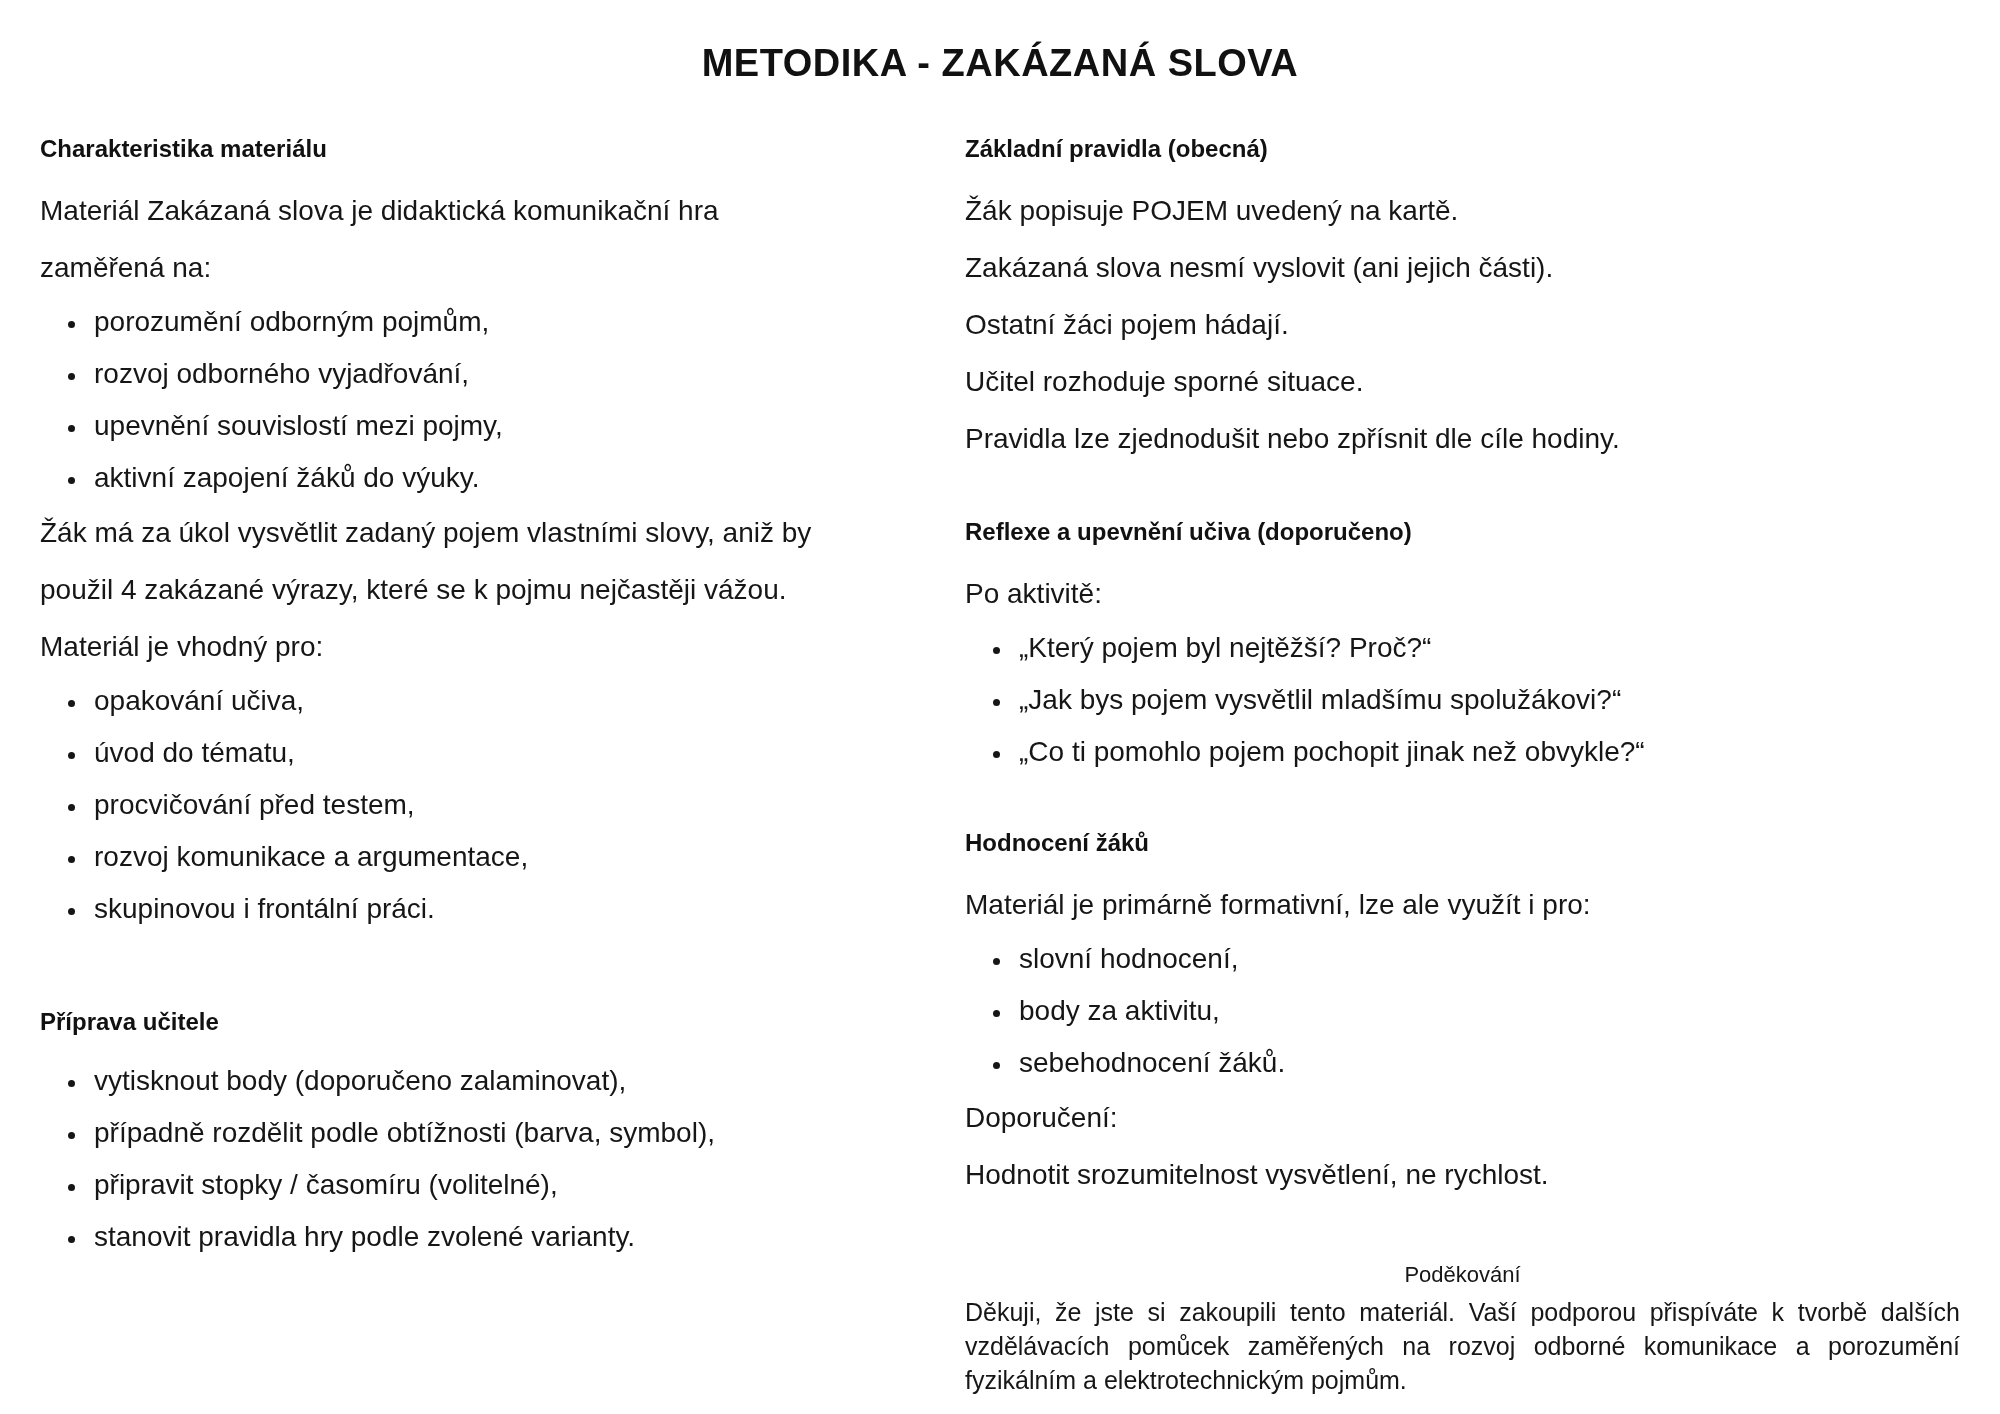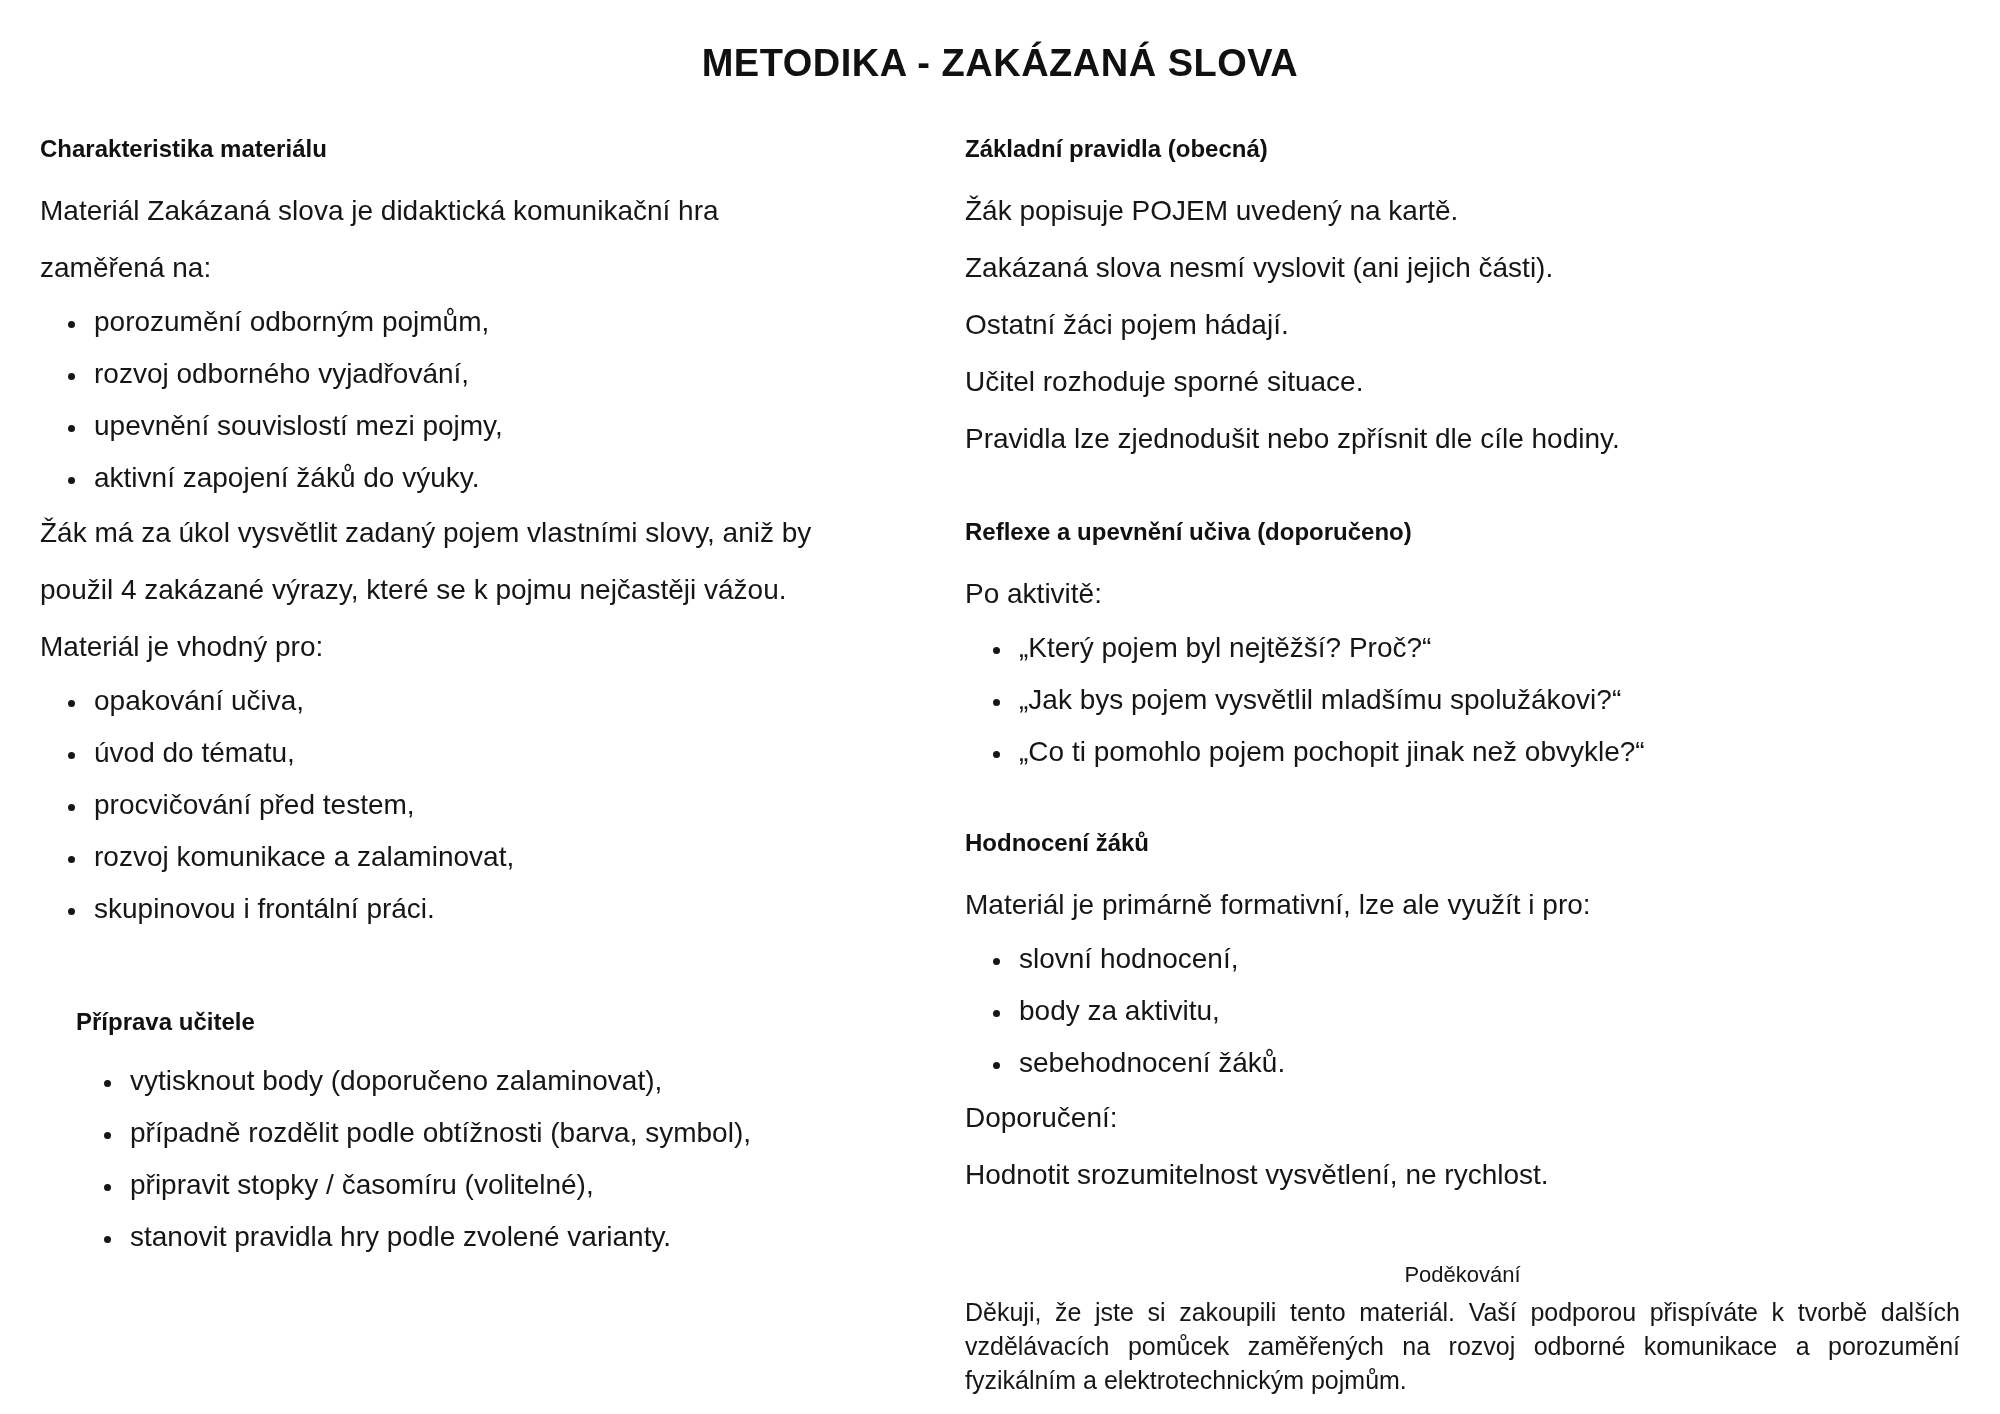--- a/index.html
+++ b/index.html
@@ -59,21 +59,21 @@
     list-style: disc;
   }
   ul.blist li {
     font-size: 28px;
     line-height: 52px;
     padding-left: 6px;
   }
   ul.blist li::marker {
     font-size: 22px;
   }
-  .sec-gap-lg { margin-top: 66px; margin-left: 36px; }
+  .sec-gap-lg { margin-top: 66px; }
   .sec-gap-md { margin-top: 44px; }
   
   .thanks {
     margin-top: 56px;
   }
   .thanks-title {
     text-align: center;
     font-size: 22px;
     line-height: 32px;
     font-weight: 400;
@@ -113,21 +113,21 @@
           <li>upevnění souvislostí mezi pojmy,</li>
           <li>aktivní zapojení žáků do výuky.</li>
         </ul>
         <div class="pline">Žák má za úkol vysvětlit zadaný pojem vlastními slovy, aniž by</div>
         <div class="pline">použil 4 zakázané výrazy, které se k pojmu nejčastěji vážou.</div>
         <div class="pline">Materiál je vhodný pro:</div>
         <ul class="blist">
           <li>opakování učiva,</li>
           <li>úvod do tématu,</li>
           <li>procvičování před testem,</li>
-          <li>rozvoj komunikace a zalaminovat,</li>
+          <li>rozvoj komunikace a argumentace,</li>
           <li>skupinovou i frontální práci.</li>
         </ul>
       </section>
 
       <section class="sec-gap-lg">
         <h2 class="sec-heading">Příprava učitele</h2>
         <ul class="blist">
           <li>vytisknout body (doporučeno zalaminovat),</li>
           <li>případně rozdělit podle obtížnosti (barva, symbol),</li>
           <li>připravit stopky / časomíru (volitelné),</li>

